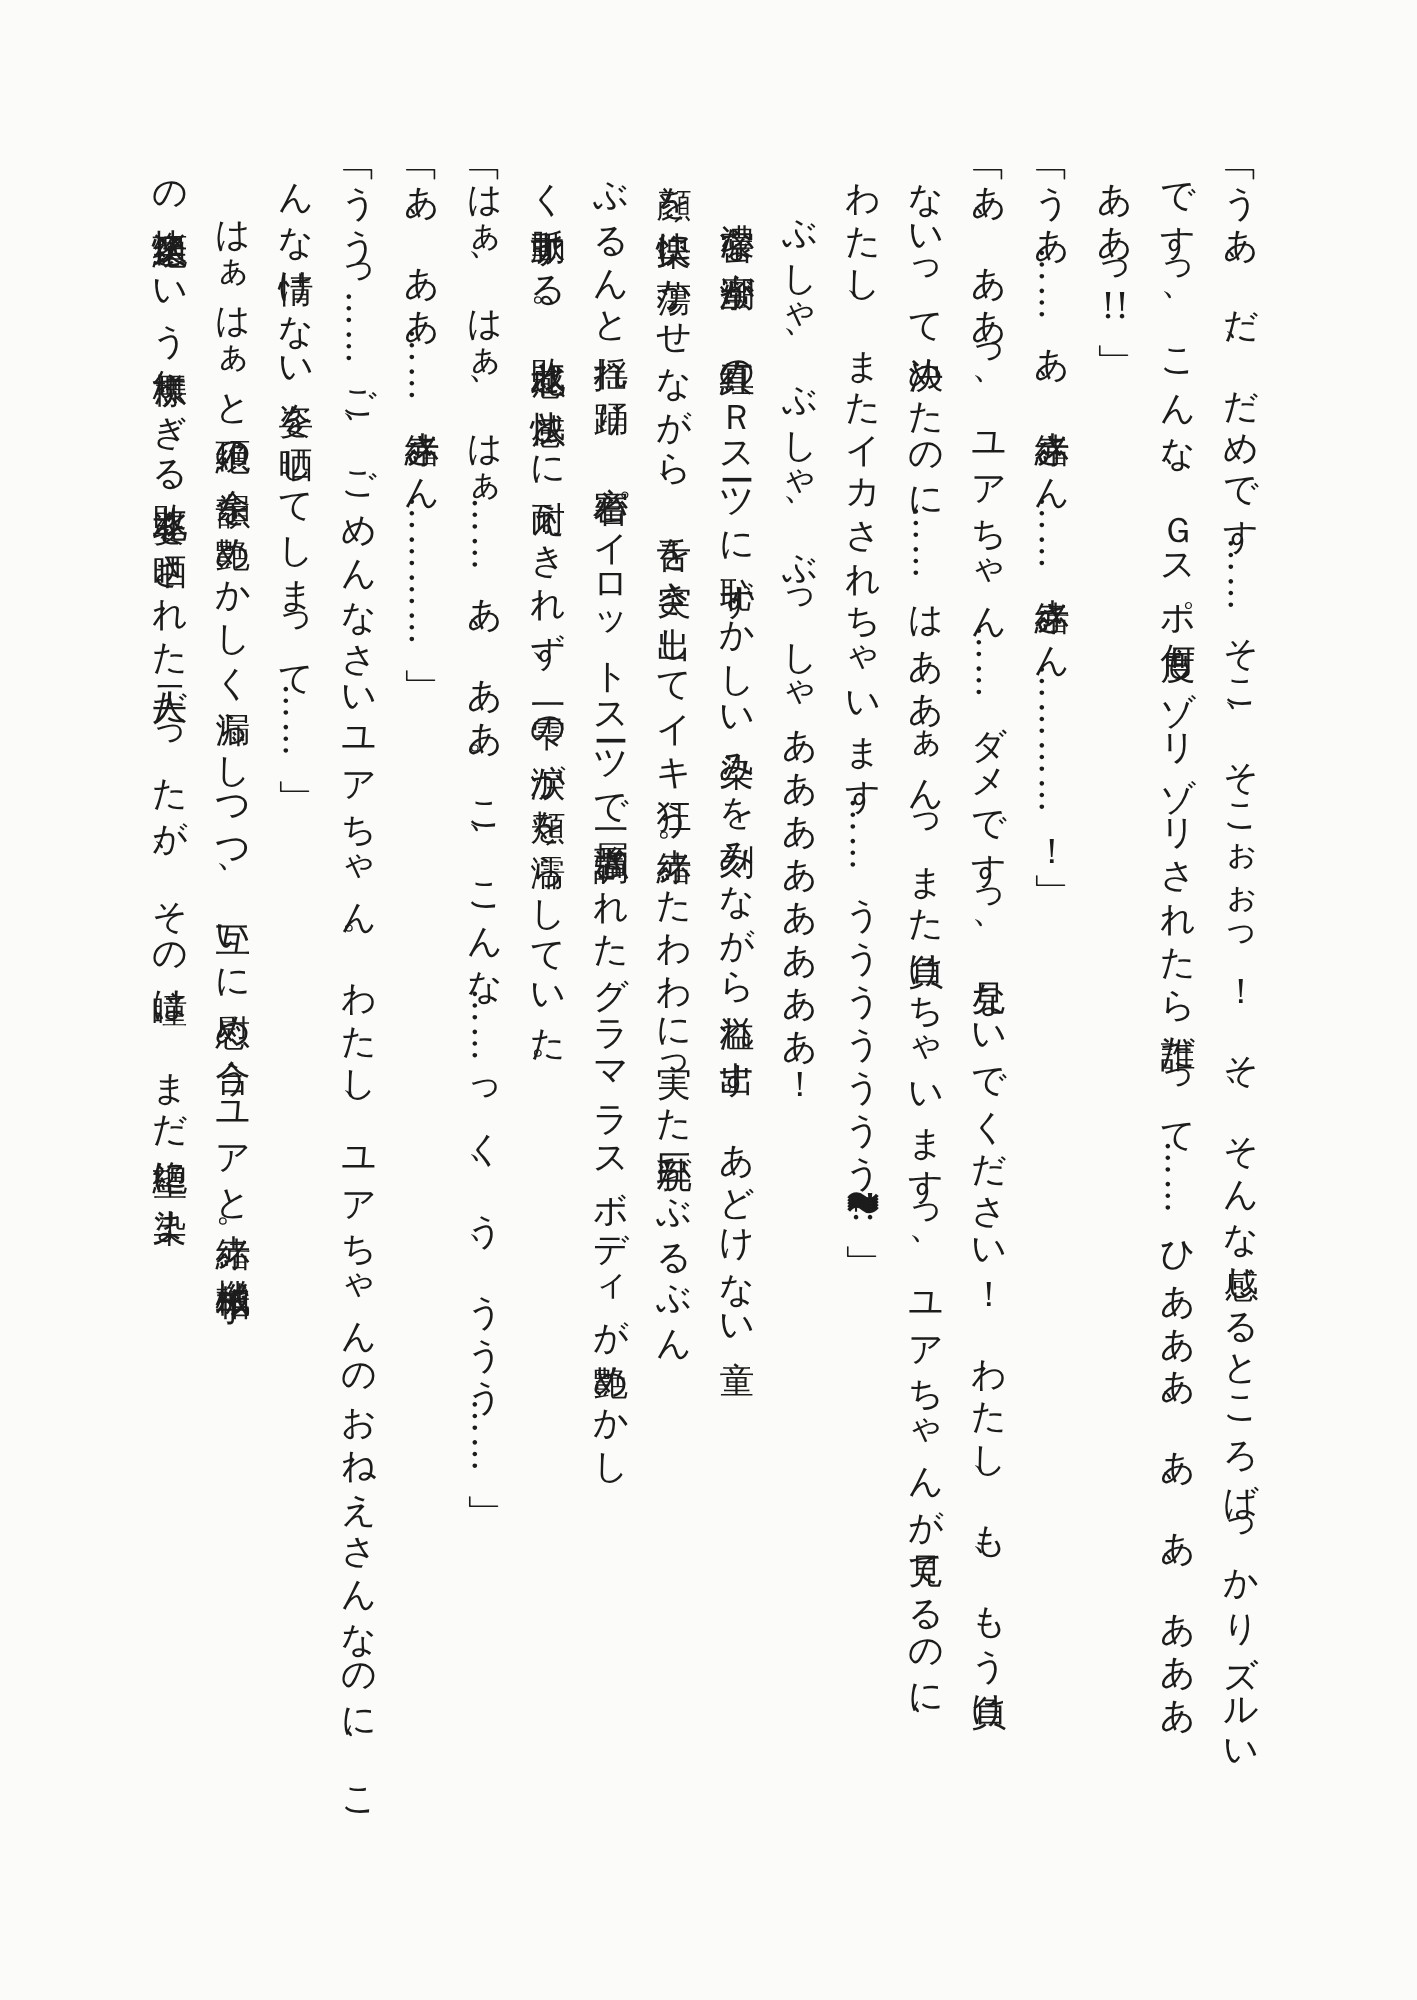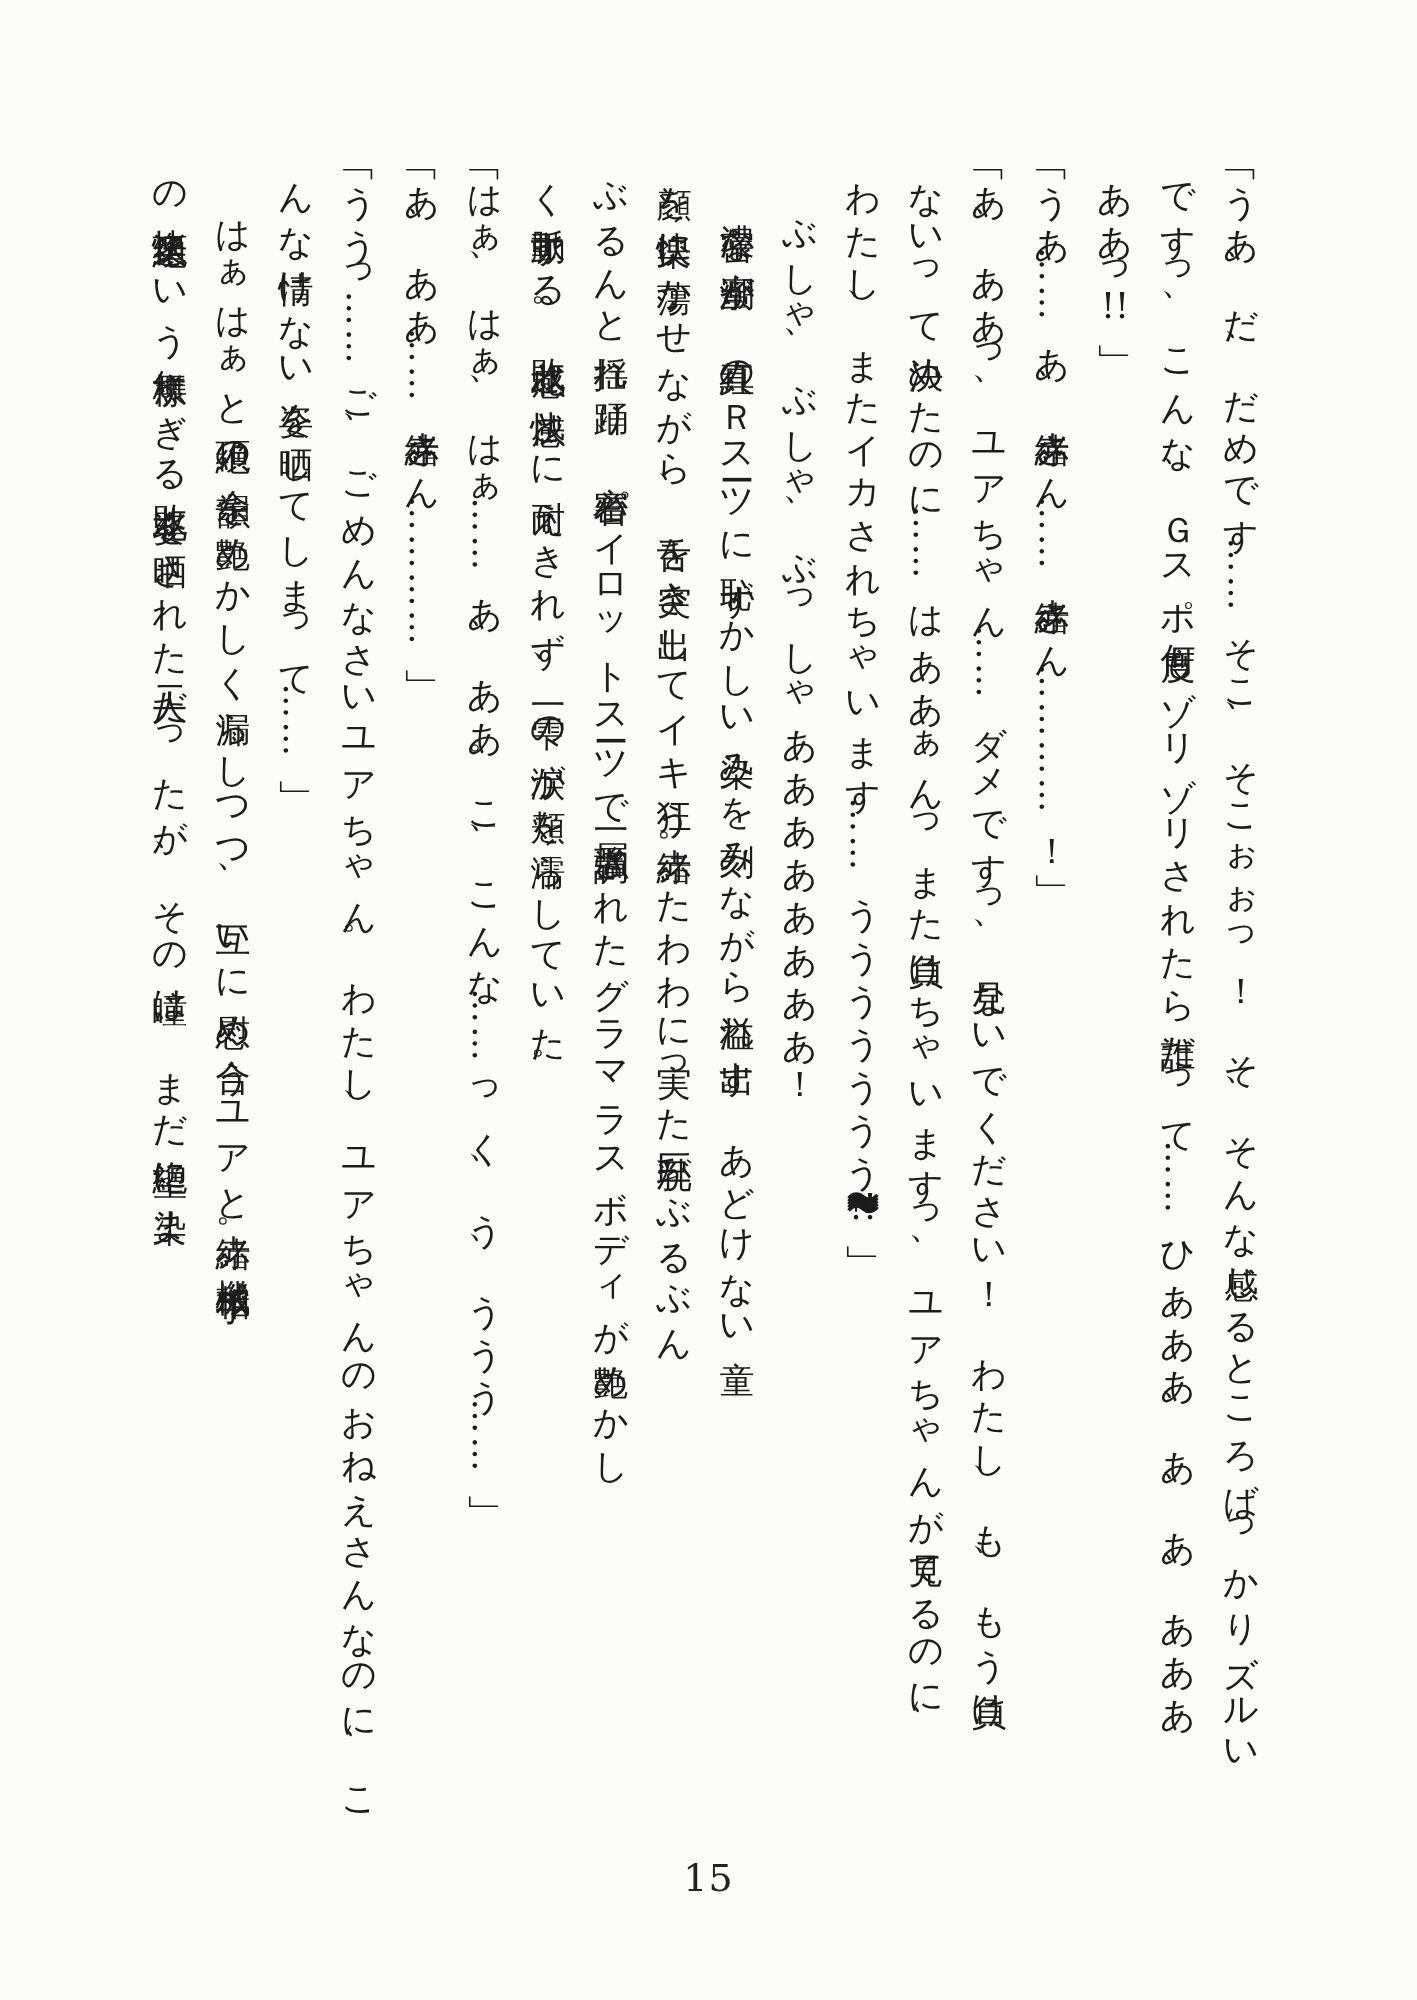--- a/index.html
+++ b/index.html
@@ -77,14 +77,13 @@
       <p class="line">顔を快楽に蕩かせながら、舌を突き出してイキ狂う赤緒。たわわに実った巨乳がぶるぶん</p>
       <p class="line">ぶるんと揺れ踊り、密着パイロットスーツで一層強調されたグラマラスボディが艶めかし</p>
       <p class="line">く脈動する。敗北感と快感とに耐えきれず、一雫の涙が頬を濡らしていた。</p>
       <p class="line">「はぁ、はぁ、はぁ……あ、ああ。こ、こんな……っく、う、ううう……」</p>
       <p class="line">「あ、ああ……赤緒さん…………」</p>
       <p class="line">「ううっ……ご、ごめんなさいユアちゃん。わたし、ユアちゃんのおねえさんなのに、こ</p>
       <p class="line">んな情けない姿を晒してしまって……」</p>
       <p class="line indent">はぁはぁと絶頂の余韻を艶めかしく漏らしつつ、互いに慰め合うユアと赤緒。機械相手</p>
       <p class="line">の快楽絶頂という無様すぎる敗北姿を晒された二人だったが、その瞳は、まだ絶望に染ま</p>
     </div>
-  <div class="folio">15</div>
 </div>
 
 </body></html>

